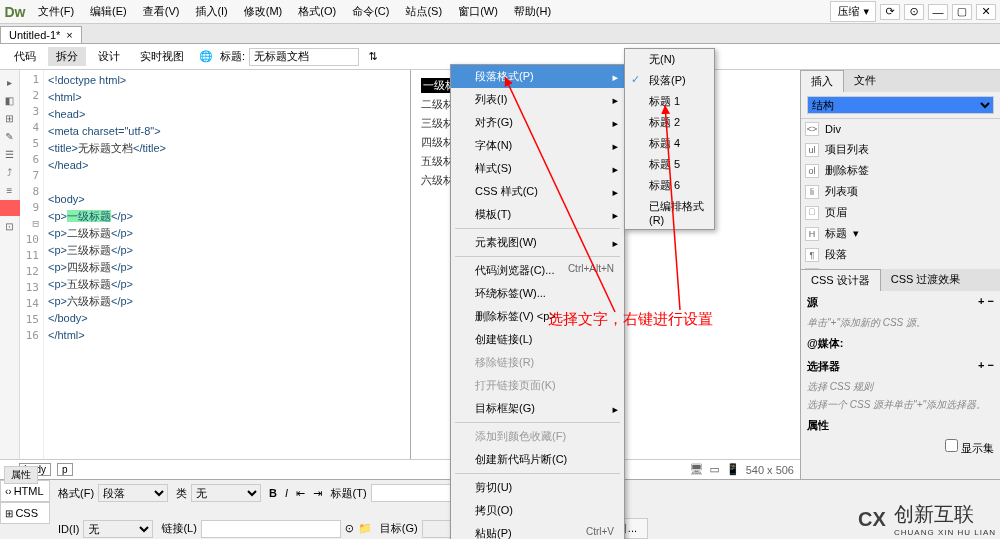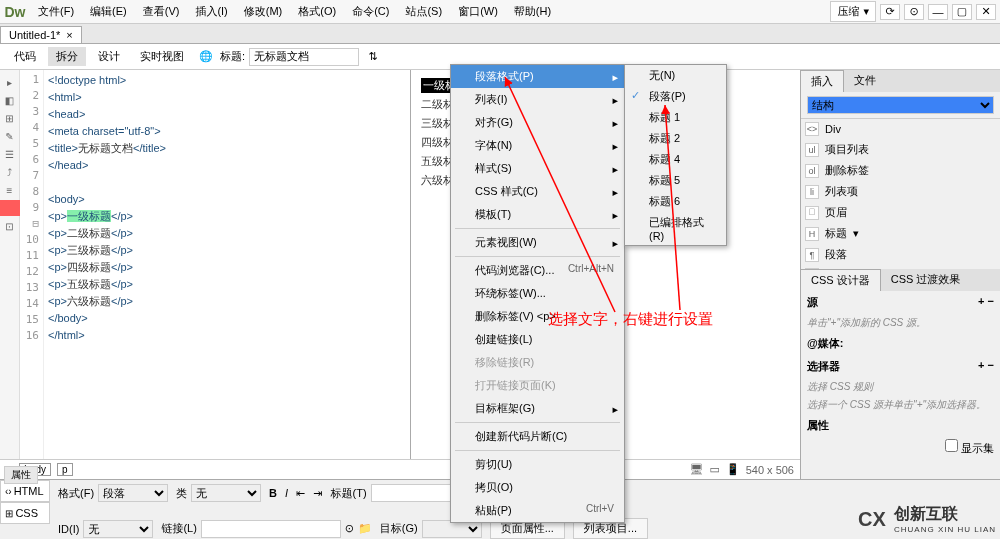--- a/index.html
+++ b/index.html
@@ -45,21 +45,21 @@
 
 
 .context-menu { position: absolute; top: 64px; left: 450px; width: 175px; background: #f0f0f0; border: 1px solid #999; box-shadow: 2px 2px 5px rgba(0,0,0,0.3); z-index: 100; }
 .cm-item { padding: 4px 20px 4px 24px; position: relative; cursor: pointer; }
 .cm-item.hover { background: #4a90d9; color: #fff; }
 .cm-item.disabled { color: #999; }
 .cm-sep { height: 1px; background: #ccc; margin: 2px 4px; }
 .cm-arrow { position: absolute; right: 6px; top: 50%; transform: translateY(-50%); }
 .cm-shortcut { position: absolute; right: 10px; color: #666; font-size: 10px; text-align: center; }
 
-.submenu { position: absolute; top: 64px; left: 624px; width: 103px; background: #f0f0f0; border: 1px solid #999; box-shadow: 2px 2px 5px rgba(0,0,0,0.3); z-index: 101; }
+.submenu { position: absolute; top: 48px; left: 624px; width: 91px; background: #f0f0f0; border: 1px solid #999; box-shadow: 2px 2px 5px rgba(0,0,0,0.3); z-index: 101; }
 .sub-item { padding: 3px 10px 3px 24px; cursor: pointer; position: relative; }
 .sub-check { position: absolute; left: 6px; color: #4a90d9; }
 
 
 .right-panel { width: 200px; background: #f0f0f0; border-left: 1px solid #aaa; display: flex; flex-direction: column; }
 .rp-tabs { display: flex; height: 22px; background: #e0e0e0; }
 .rp-tab { padding: 3px 10px; font-size: 11px; cursor: pointer; }
 .rp-tab.active { background: #f0f0f0; border-top: 1px solid #aaa; border-right: 1px solid #aaa; }
 .rp-section { padding: 4px 6px; border-bottom: 1px solid #ccc; }
 .rp-select { width: 100%; height: 18px; border: 1px solid #ccc; background: #3b82f6; font-size: 11px; }
@@ -84,21 +84,21 @@
 .prop-btn { border: 1px solid #ccc; padding: 2px 10px; background: #f7f7f7; cursor: pointer; }
 
 
 .annotation-text { position: absolute; left: 548px; top: 310px; color: #ff0000; font-size: 15px; z-index: 200; }
 .arrow-svg { position: absolute; z-index: 150; pointer-events: none; }
 
 
 .watermark { position: absolute; right: 4px; bottom: 2px; display: flex; align-items: center; gap: 4px; color: #333; }
 .watermark-icon { width: 36px; height: 36px; border-radius: 50%; display: flex; align-items: center; justify-content: center; font-weight: bold; font-size: 20px; color: #404040; }
 .watermark-text { display: flex; flex-direction: column; font-size: 12px; }
-.watermark-text .cn { font-size: 16px; font-weight: bold; }
+.watermark-text .cn { font-size: 20px; font-weight: normal; }
 .watermark-text .en { font-size: 8px; letter-spacing: 1px; }
 </style>
 </head>
 <body>
 
 <div class="menubar">
   <div class="app-logo">Dw</div>
   <div class="menu-items">
     <span class="menu-item">文件(F)</span>
     <span class="menu-item">编辑(E)</span>
@@ -263,20 +263,21 @@
   <div class="cm-item"><span>元素视图(W)</span><span class="cm-arrow">▸</span></div>
   <div class="cm-sep"></div>
   <div class="cm-item"><span>代码浏览器(C)...</span><span class="cm-shortcut">Ctrl+Alt+N</span></div>
   <div class="cm-item">环绕标签(W)...</div>
   <div class="cm-item">删除标签(V) &lt;p&gt;</div>
   <div class="cm-item">创建链接(L)</div>
   <div class="cm-item disabled">移除链接(R)</div>
   <div class="cm-item disabled">打开链接页面(K)</div>
   <div class="cm-item"><span>目标框架(G)</span><span class="cm-arrow">▸</span></div>
   <div class="cm-sep"></div>
+  <div class="cm-item disabled">添加到颜色收藏(F)</div>
   <div class="cm-item">创建新代码片断(C)</div>
   <div class="cm-sep"></div>
   <div class="cm-item">剪切(U)</div>
   <div class="cm-item">拷贝(O)</div>
   <div class="cm-item"><span>粘贴(P)</span><span class="cm-shortcut">Ctrl+V</span></div>
 
 </div>
 
 <div class="submenu">
   <div class="sub-item">无(N)</div>

